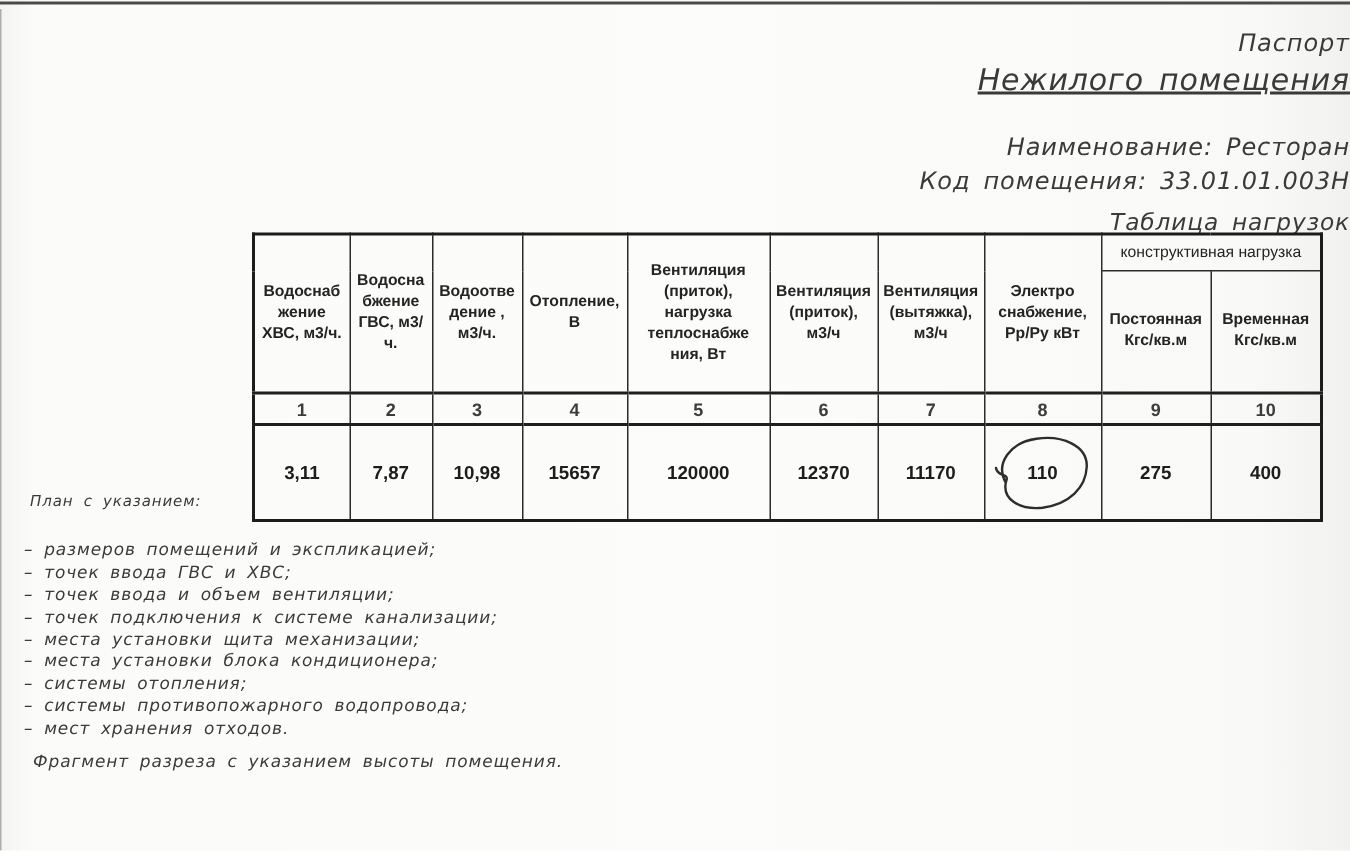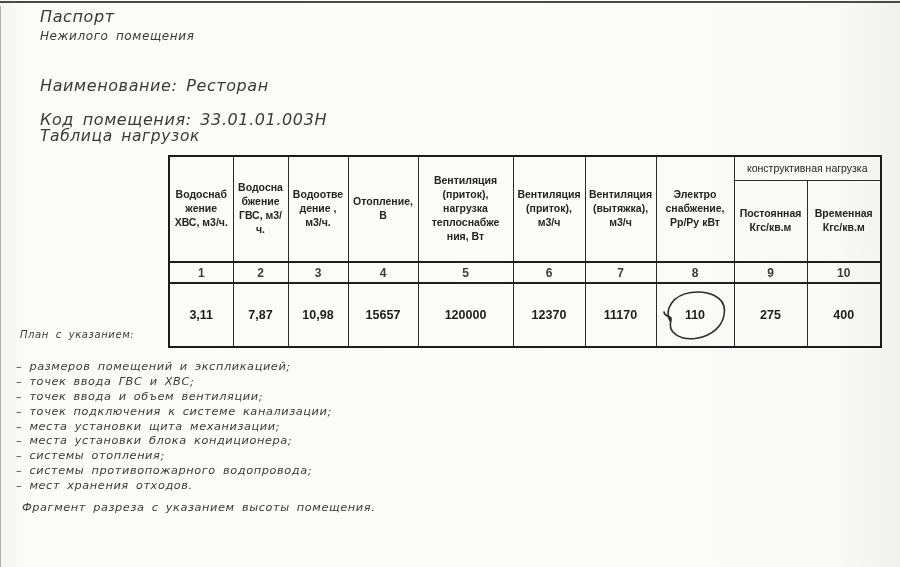--- a/index.html
+++ b/index.html
@@ -17,25 +17,25 @@
   
   .cad{
     font-family:"DejaVu Sans", sans-serif;
     font-style:italic;
     color:#3a3a3a;
     letter-spacing:0.6px;
     word-spacing:3px;
     white-space:nowrap;
   }
   .title-block{position:absolute;left:40px;top:0;width:860px;text-align:center;}
-  .t-line{position:absolute;left:0;width:100%;text-align:left;}
+  .t-line{position:absolute;left:0;width:100%;text-align:right;margin-top:12px;}
   .t1{top:7px;font-size:16px;}
-  .t2{top:29px;font-size:12px;}
+  .t2{top:29px;font-size:20px;text-decoration:underline;}
   .t3{top:76px;font-size:16px;}
-  .t4{top:110px;font-size:16px;}
+  .t4{top:99px;font-size:16px;}
   .t5{top:127px;font-size:15.5px;}
 
   
   table.loads{
     position:absolute;left:168px;top:155px;
     border-collapse:collapse;table-layout:fixed;
     width:712px;
     font-family:"Liberation Sans", sans-serif;
     background:transparent;
   }

